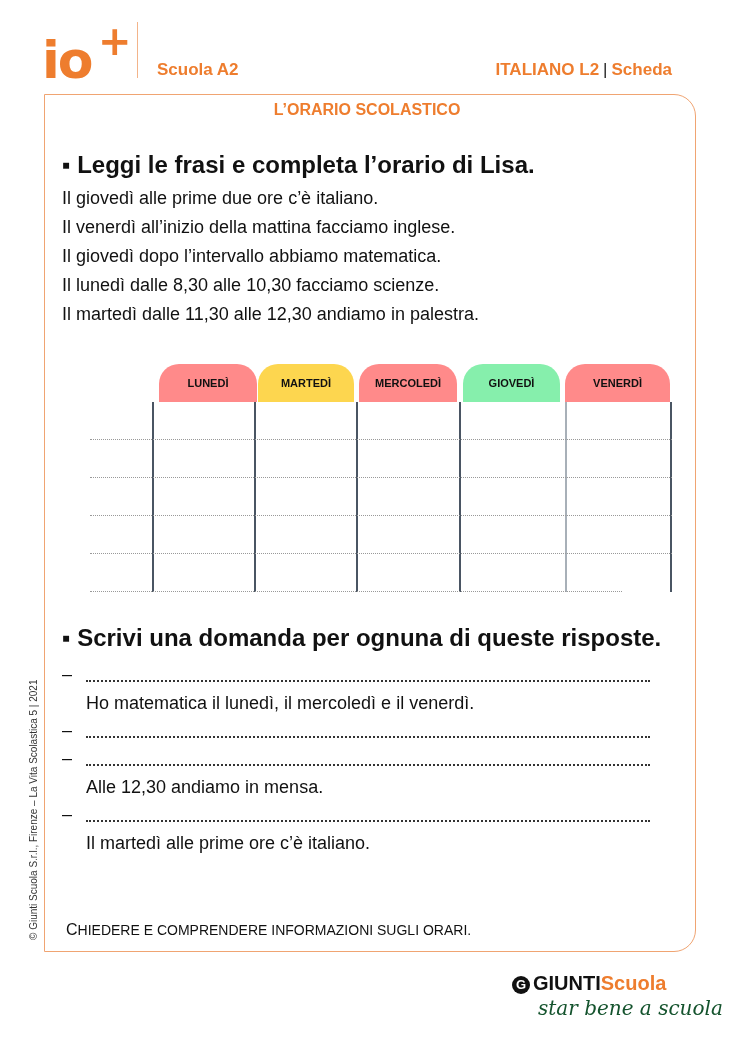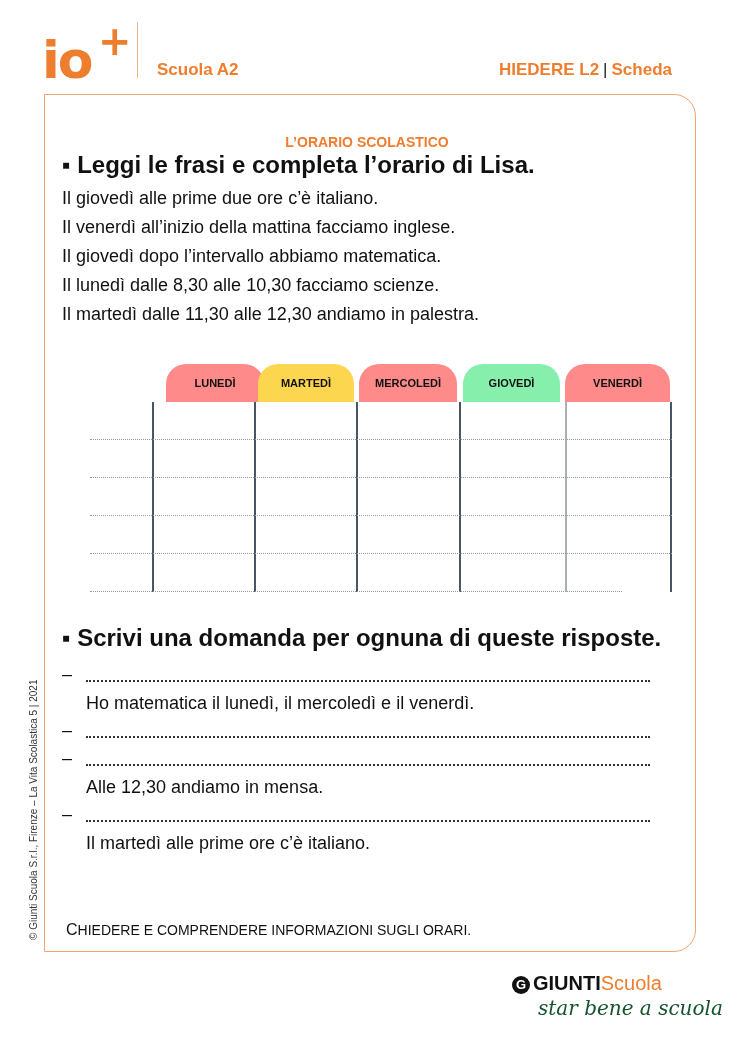--- a/index.html
+++ b/index.html
@@ -5,69 +5,69 @@
   html,body{margin:0;padding:0;background:#fff;}
   body{width:734px;height:1042px;position:relative;overflow:hidden;font-family:"Liberation Sans",sans-serif;color:#111;}
   .logo{position:absolute;left:42px;top:24px;width:80px;height:56px;}
   .logo .io{position:absolute;left:0;top:10px;font-size:52px;font-weight:bold;color:#ee7d2e;letter-spacing:-2px;line-height:1;font-family:"DejaVu Sans",sans-serif;}
   .logo .plus{position:absolute;left:56px;top:-6px;font-size:40px;font-weight:bold;color:#ee7d2e;font-family:"DejaVu Sans",sans-serif;}
   .vline{position:absolute;left:137px;top:22px;width:1px;height:56px;background:#f3b48a;}
   .livello{position:absolute;left:157px;top:60px;font-size:17px;font-weight:bold;color:#ee7d2e;}
   .subject{position:absolute;right:62px;top:60px;font-size:17px;font-weight:bold;color:#ee7d2e;}
   .subject .sep{color:#222;font-weight:normal;margin:0 4px;}
   .frame{position:absolute;left:44px;top:94px;width:652px;height:858px;border:1.5px solid #f0a472;border-radius:0 22px 22px 0;box-sizing:border-box;border-left:1.5px solid #f0a472;}
-  .title{position:absolute;left:0;width:734px;top:134px;text-align:center;font-size:14px;font-weight:bold;color:#ee7d2e;}
+  .title{position:absolute;left:0;width:734px;top:101px;text-align:center;font-size:16px;font-weight:bold;color:#ee7d2e;}
   .instr{position:absolute;left:62px;font-size:24px;font-weight:bold;}
   .sentences{position:absolute;left:62px;top:184px;font-size:18px;line-height:29px;}
   .table{position:absolute;left:90px;top:364px;width:582px;height:230px;}
   .hdr{position:absolute;top:0;height:38px;border-radius:20px 20px 0 0;font-size:11px;font-weight:bold;display:flex;align-items:center;justify-content:center;}
   .col{position:absolute;top:38px;width:1.5px;height:190px;background:#4a5563;}
   .dot{position:absolute;left:0;height:0;border-top:1.5px dotted #999;}
   .qlist{position:absolute;left:62px;top:664px;font-size:18px;}
   .qrow{position:relative;height:28px;}
   .dash{position:absolute;left:0;top:0;}
   .dotline{position:absolute;left:24px;top:16px;width:564px;border-top:2px dotted #333;}
   .ans{position:relative;height:28px;padding-left:24px;line-height:22px;}
   .footer-note{position:absolute;left:66px;top:921px;font-size:14px;text-align:right;}
   .footer-note .cap{font-size:16px;}
   .copyright{position:absolute;left:28px;top:940px;transform:rotate(-90deg);transform-origin:0 0;font-size:10px;white-space:nowrap;color:#333;}
   .giunti{position:absolute;left:512px;top:972px;font-size:20px;font-weight:bold;}
   .giunti .g{display:inline-block;width:18px;height:18px;border-radius:50%;background:#111;color:#fff;font-size:13px;text-align:center;line-height:18px;vertical-align:middle;margin-right:3px;}
-  .giunti .s{color:#ee7d2e;font-weight:normal;}
+  .giunti .s{color:#ee7d2e;font-weight:bold;}
   .slogan{position:absolute;left:538px;top:996px;font-size:20px;color:#14532d;font-style:italic;font-family:"DejaVu Serif",serif;}
 </style>
 </head>
 <body>
 
 <div class="logo">
   <span class="io">io</span>
   <span class="plus">+</span>
 </div>
 <div class="vline"></div>
 <div class="livello">Scuola A2</div>
 <div class="subject">
-  <span>HIEDERE L2</span><span class="sep">|</span><span>Scheda</span>
+  <span>ITALIANO L2</span><span class="sep">|</span><span>Scheda</span>
 </div>
 
 <div class="frame"></div>
 
 <div class="title">L’ORARIO SCOLASTICO</div>
 
 <div class="instr" style="top:151px">▪ Leggi le frasi e completa l’orario di Lisa.</div>
 
 <div class="sentences">
   <div>Il giovedì alle prime due ore c’è italiano.</div>
   <div>Il venerdì all’inizio della mattina facciamo inglese.</div>
   <div>Il giovedì dopo l’intervallo abbiamo matematica.</div>
   <div>Il lunedì dalle 8,30 alle 10,30 facciamo scienze.</div>
   <div>Il martedì dalle 11,30 alle 12,30 andiamo in palestra.</div>
 </div>
 
 <div class="table">
-  <div class="hdr" style="left:76px;width:98px;background:#ff8a8a">LUNEDÌ</div>
+  <div class="hdr" style="left:69px;width:98px;background:#ff8a8a">LUNEDÌ</div>
   <div class="hdr" style="left:168px;width:96px;background:#fdd64f">MARTEDÌ</div>
   <div class="hdr" style="left:269px;width:98px;background:#ff8a8a">MERCOLEDÌ</div>
   <div class="hdr" style="left:373px;width:97px;background:#86efac">GIOVEDÌ</div>
   <div class="hdr" style="left:475px;width:105px;background:#ff8a8a">VENERDÌ</div>
 
   <div class="col" style="left:62px"></div>
   <div class="col" style="left:164px"></div>
   <div class="col" style="left:266px"></div>
   <div class="col" style="left:369px"></div>
   <div class="col" style="left:475px;background:#a8b0b8"></div>

